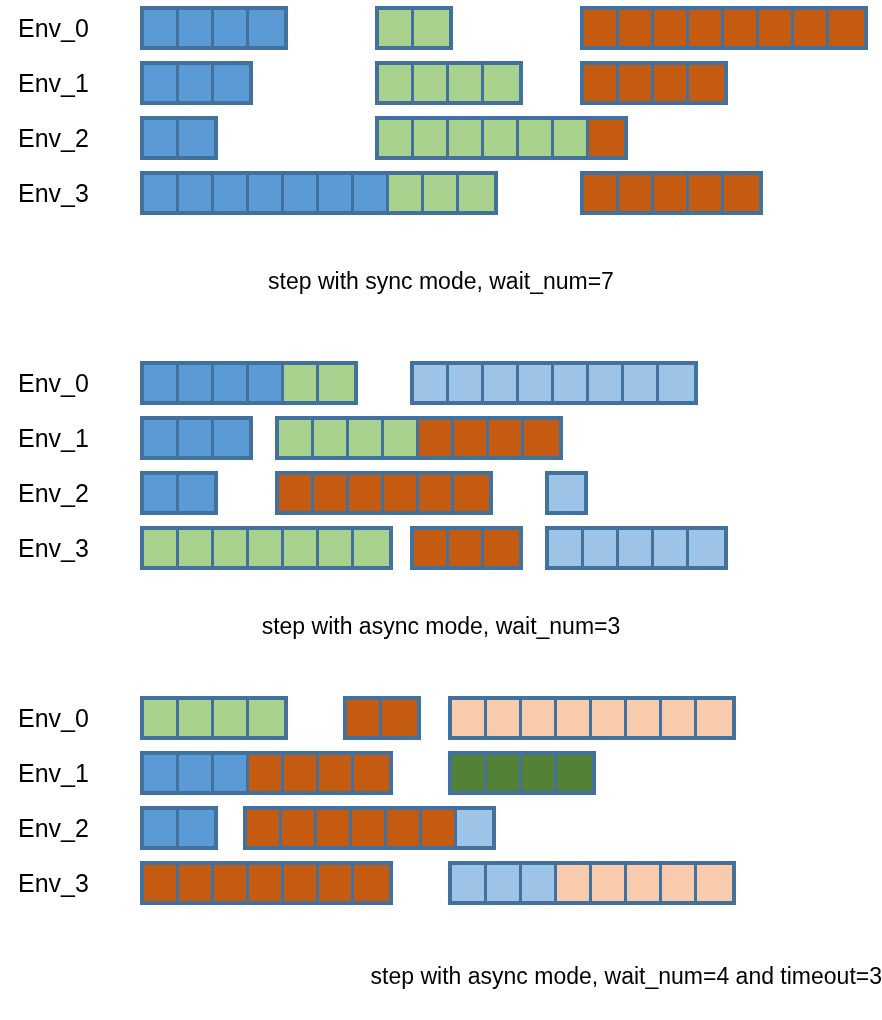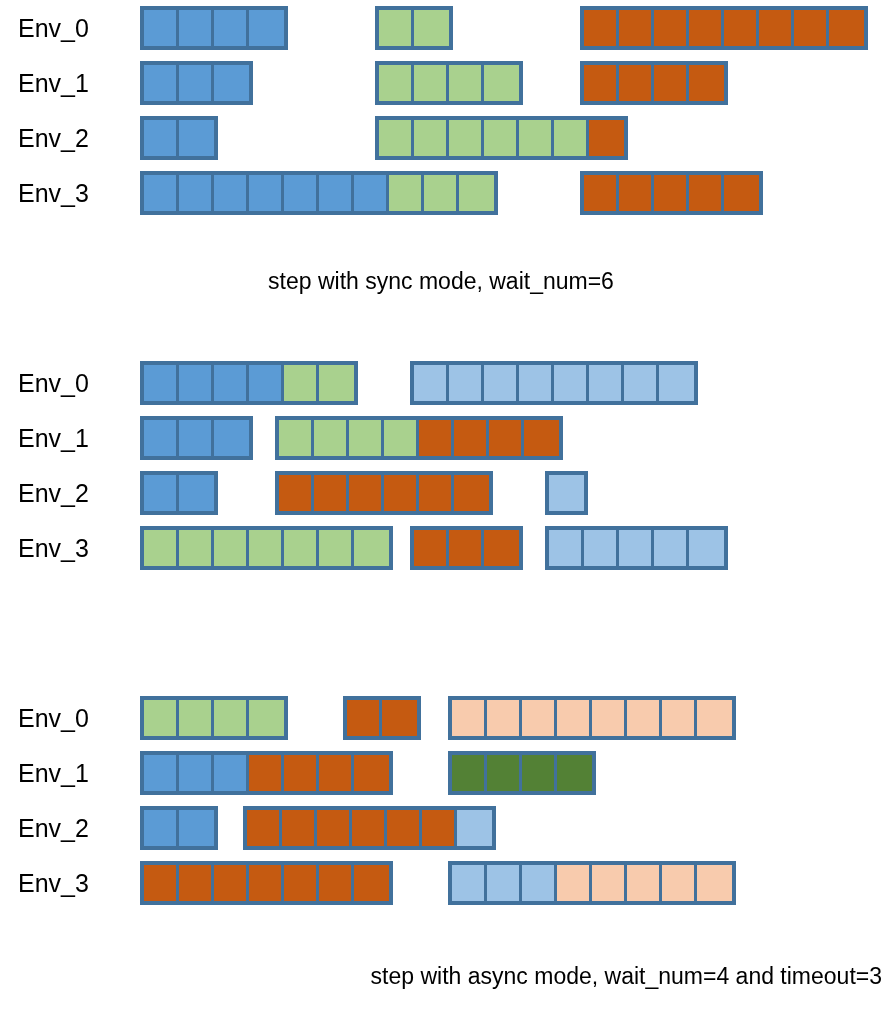--- a/index.html
+++ b/index.html
@@ -160,21 +160,21 @@
         </div>
         <div class="block" style="left: 580px; width: 183px;">
           <div class="cell c-orange"></div>
           <div class="cell c-orange"></div>
           <div class="cell c-orange"></div>
           <div class="cell c-orange"></div>
           <div class="cell c-orange"></div>
         </div>
       </div>
     </div>
-    <div class="caption" style="top: 268px;">step with sync mode, wait_num=6</div>
+    <div class="caption" style="top: 268px;">step with sync mode, wait_num=7</div>
     <div class="panel" style="top: 360px; height: 280px;">
       <div class="row" style="top: 0px;">
         <div class="row-label">Env_0</div>
         <div class="block" style="left: 140px; width: 218px;">
           <div class="cell c-blue"></div>
           <div class="cell c-blue"></div>
           <div class="cell c-blue"></div>
           <div class="cell c-blue"></div>
           <div class="cell c-green"></div>
           <div class="cell c-green"></div>
@@ -244,20 +244,21 @@
         </div>
         <div class="block" style="left: 545px; width: 183px;">
           <div class="cell c-lightblue"></div>
           <div class="cell c-lightblue"></div>
           <div class="cell c-lightblue"></div>
           <div class="cell c-lightblue"></div>
           <div class="cell c-lightblue"></div>
         </div>
       </div>
     </div>
+    <div class="caption" style="top: 613px;">step with async mode, wait_num=3</div>
     <div class="panel" style="top: 695px; height: 280px;">
       <div class="row" style="top: 0px;">
         <div class="row-label">Env_0</div>
         <div class="block" style="left: 140px; width: 148px;">
           <div class="cell c-green"></div>
           <div class="cell c-green"></div>
           <div class="cell c-green"></div>
           <div class="cell c-green"></div>
         </div>
         <div class="block" style="left: 343px; width: 78px;">

